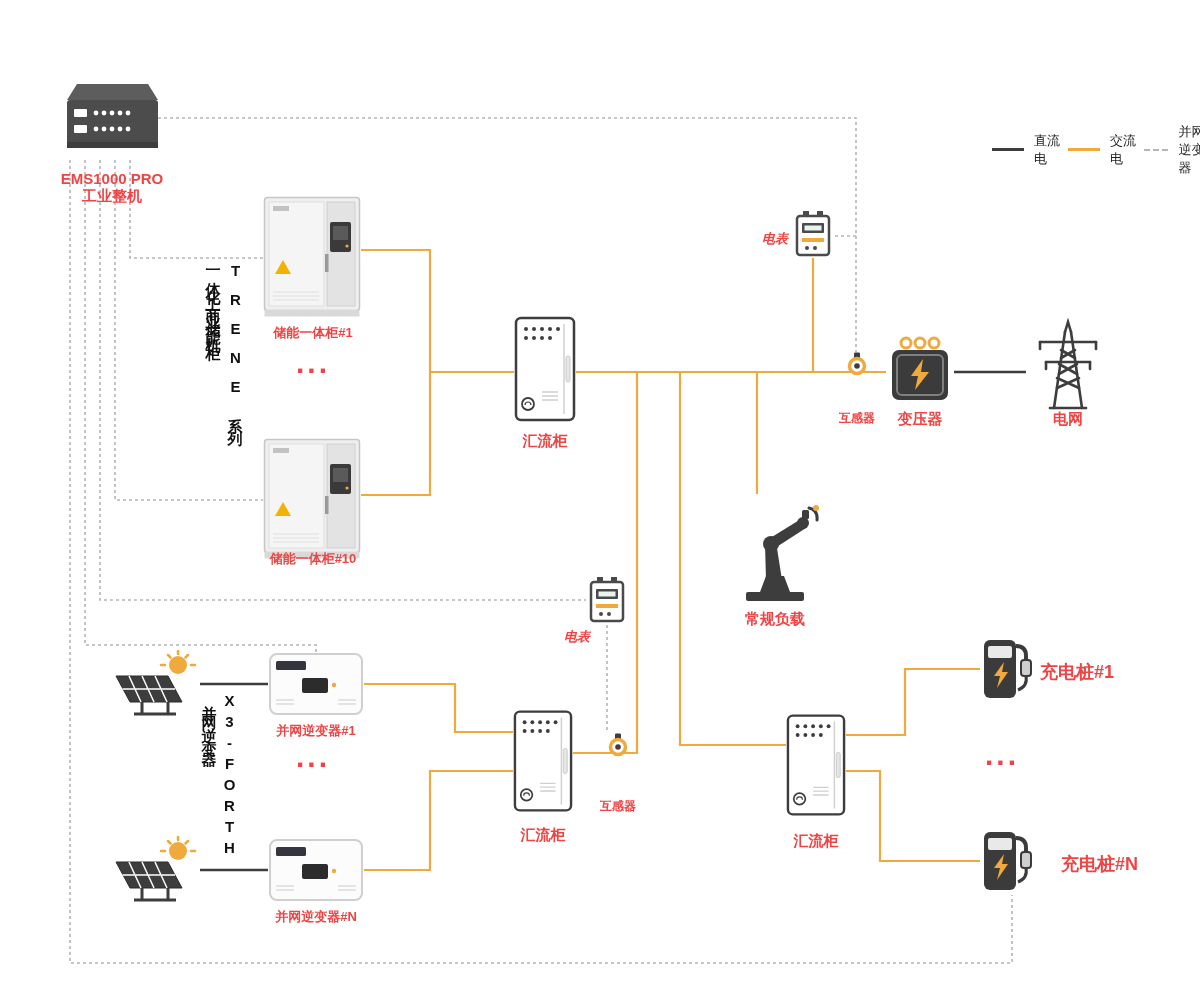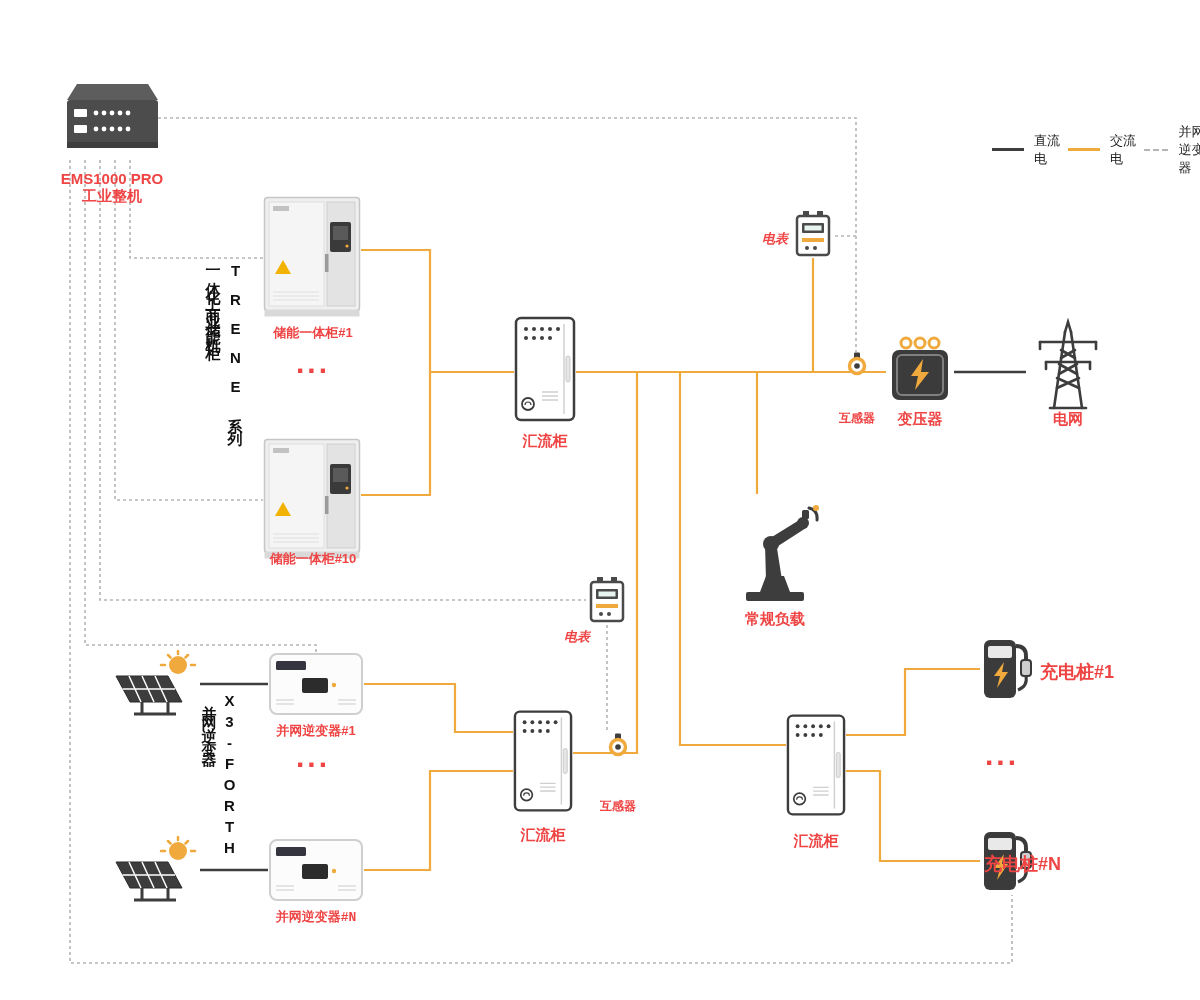--- a/index.html
+++ b/index.html
@@ -330,21 +330,21 @@
     <svg width="96" height="64" viewBox="0 0 96 64">
       <rect x="2" y="2" width="92" height="60" rx="7" fill="#fcfcfc" stroke="#cfcfcf" stroke-width="2"></rect>
       <rect x="8" y="9" width="30" height="9" rx="1.5" fill="#35353f"></rect>
       <rect x="34" y="26" width="26" height="15" rx="2" fill="#2c2c2c"></rect>
       <circle cx="66" cy="33" r="2.2" fill="#F0A93C"></circle>
       <g stroke="#dcdcdc" stroke-width="1.5">
           <path d="M70,48 h18 M70,52 h18 M8,48 h18 M8,52 h18" fill="none"></path>
         </g>
     </svg>
   </div>
-  <div class="lbl lbl-c lbl-13b" style="left:255px; top:908px; width:122px;font-family:Liberation Mono, monospace;">并网逆变器#N</div>
+  <div class="lbl lbl-c lbl-13b" style="left:255px; top:908px; width:122px;">并网逆变器#N</div>
 
   <div class="abs icon" style="left:513px; top:708px;">
     <svg width="60" height="106" viewBox="0 0 62 106">
       <rect x="2" y="2" width="58" height="102" rx="5" fill="#ffffff" stroke="#3d3d3d" stroke-width="2.5"></rect>
       <g fill="#3d3d3d">
         <circle cx="12" cy="13" r="2"></circle>
           <circle cx="20" cy="13" r="2"></circle>
           <circle cx="28" cy="13" r="2"></circle>
           <circle cx="36" cy="13" r="2"></circle>
           <circle cx="44" cy="13" r="2"></circle>
@@ -406,15 +406,15 @@
   <div class="abs icon" style="left:980px; top:828px;">
     <svg width="52" height="66" viewBox="0 0 52 66">
       <rect x="4" y="4" width="32" height="58" rx="6" fill="#3b3b3b"></rect>
       <rect x="8" y="10" width="24" height="12" rx="2" fill="#e9e9e9"></rect>
       <polygon points="24,26 14,40 20,40 17,52 28,36 22,36" fill="#F0A93C"></polygon>
       <path d="M36,10 q10,0 10,10 v5" fill="none" stroke="#3b3b3b" stroke-width="4"></path>
       <rect x="41" y="24" width="10" height="16" rx="3" fill="#cfcfcf" stroke="#3b3b3b" stroke-width="2"></rect>
       <path d="M46,40 q2,10 -8,14" fill="none" stroke="#3b3b3b" stroke-width="3"></path>
     </svg>
   </div>
-  <div class="lbl lbl-14b" style="left:984px; top:852px; width:95px;">充电桩#N</div>
+  <div class="lbl lbl-14b" style="left:1061px; top:852px; width:95px;">充电桩#N</div>
 
 </div>
 
 </body></html>

